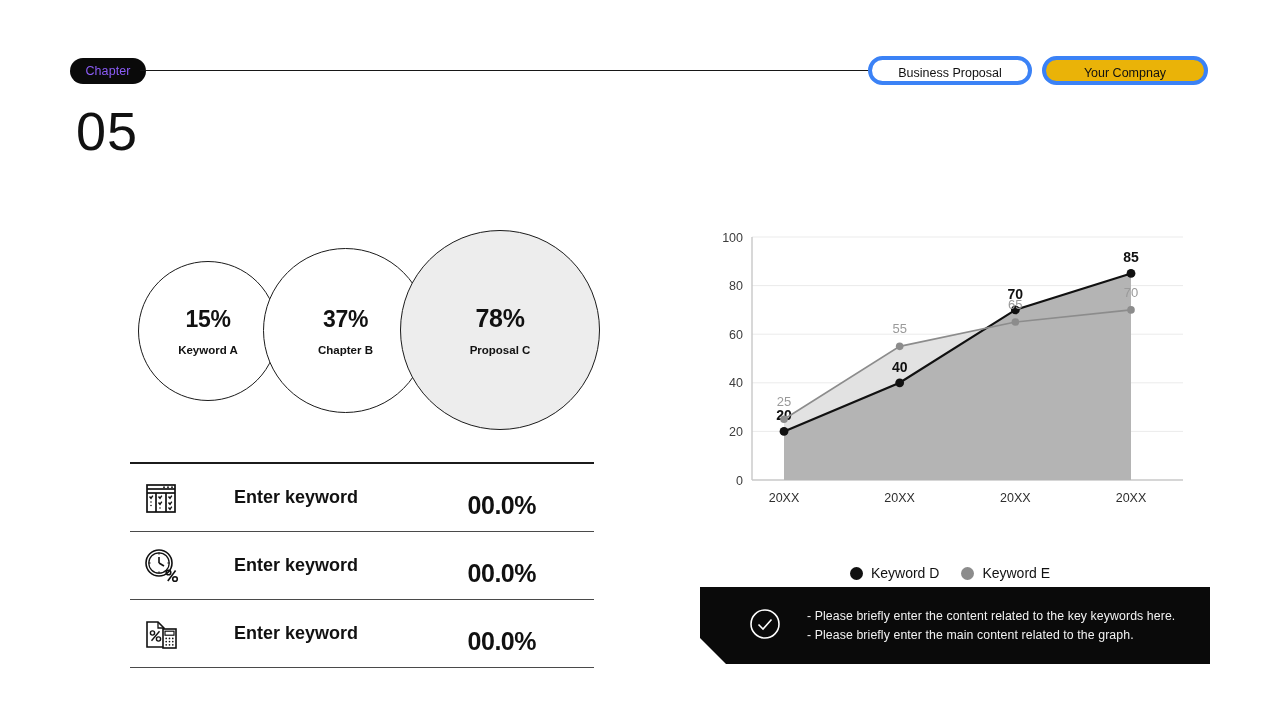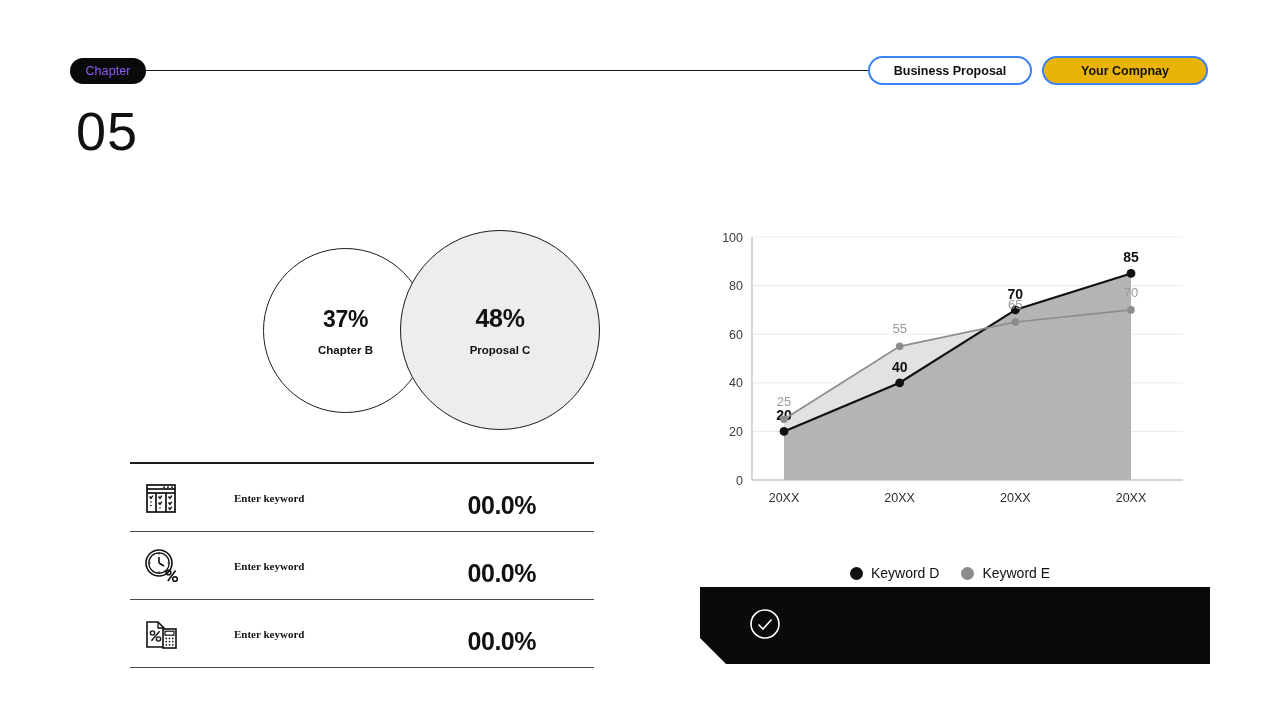--- a/index.html
+++ b/index.html
@@ -21,23 +21,23 @@
     border-radius:13px;
     font-size:12.5px; line-height:26px; text-align:center;
     letter-spacing:.1px;
   }
   .header-rule {
     position:absolute; left:140px; top:70px;
     width:730px; height:1px; background:#171717;
   }
   .top-btn {
     position:absolute; top:56px; height:29px;
-    border:2px solid #3b82f6; border-radius:15px;
+    border:4px solid #3b82f6; border-radius:15px;
     font-size:12.5px; line-height:27px; text-align:center;
-    background:#ffffff; color:#111;font-weight:bold;
+    background:#ffffff; color:#111;
   }
   .btn-proposal { left:868px; width:164px; }
   .btn-company  { left:1042px; width:166px; background:#eab308; }
 
   
   .title-row { position:absolute; left:76px; top:100px; display:flex; align-items:baseline;gap:48px; }
   .title-num  { font-size:54px; font-weight:300; letter-spacing:1px; color:#111; }
   .title-text { font-size:54px; font-weight:400; letter-spacing:-.5px; margin-left:22px; color:#111; }
 
   
@@ -55,21 +55,21 @@
   .circ .kw  { font-size:11.5px; font-weight:700; margin-top:11px; }
 
   
   .kw-list { position:absolute; left:130px; top:462px; width:464px; }
   .kw-rule-top { height:2px; background:#1b1b1b; width:100%; }
   .kw-rule     { height:1px; background:#4a4a4a; width:100%; }
   .kw-row {
     height:67px; display:flex; align-items:center;
   }
   .kw-icon { width:62px; display:flex; justify-content:center; align-items:center; }
-  .kw-label { font-size:11px; font-weight:700; color:#111; margin-left:42px;font-family:Liberation Serif, serif; }
+  .kw-label { font-size:18px; font-weight:700; color:#111; margin-left:42px; }
   .kw-val { margin-left:auto; margin-right:58px; font-size:25px; font-weight:700; letter-spacing:-.5px;margin-top:15px; }
 
   
   .chart-wrap { position:absolute; left:700px; top:225px; width:500px; height:300px; }
   .legend {
     position:absolute; left:700px; top:533px; width:500px;
     display:flex; justify-content:center; gap:22px; align-items:center;
     font-size:14px;
     margin-top:32px;
   }
@@ -95,26 +95,30 @@
   <div class="header-rule"></div>
   <div class="top-btn btn-proposal">Business Proposal</div>
   <div class="top-btn btn-company">Your Compnay</div>
 </div>
 
 <div class="title-row">
   <span class="title-num">05</span>
 </div>
 
 <div class="circles">
+  <div class="circ c1">
+    <span class="pct">15%</span>
+    <span class="kw">Keyword A</span>
+  </div>
   <div class="circ c2">
     <span class="pct">37%</span>
     <span class="kw">Chapter B</span>
   </div>
   <div class="circ c3">
-    <span class="pct">48%</span>
+    <span class="pct">78%</span>
     <span class="kw">Proposal C</span>
   </div>
 </div>
 
 <div class="kw-list">
   <div class="kw-rule-top"></div>
 
   <div class="kw-row">
     <span class="kw-icon">
       <svg width="40" height="40" viewBox="0 0 40 40" fill="none" stroke="#111" stroke-width="1.7">
@@ -243,13 +247,17 @@
   </span>
 </div>
 
 <div class="note">
   <span class="note-icon">
     <svg width="34" height="34" viewBox="0 0 34 34" fill="none" stroke="#ffffff" stroke-width="1.6">
       <circle cx="17" cy="17" r="14"></circle>
       <polyline points="10.5,17.5 15,22 23.5,12.5"></polyline>
     </svg>
   </span>
+  <span class="note-lines">
+    <div class="note-line">- Please briefly enter the content related to the key keywords here.</div>
+    <div class="note-line">- Please briefly enter the main content related to the graph.</div>
+  </span>
 </div>
 
 </body></html>

